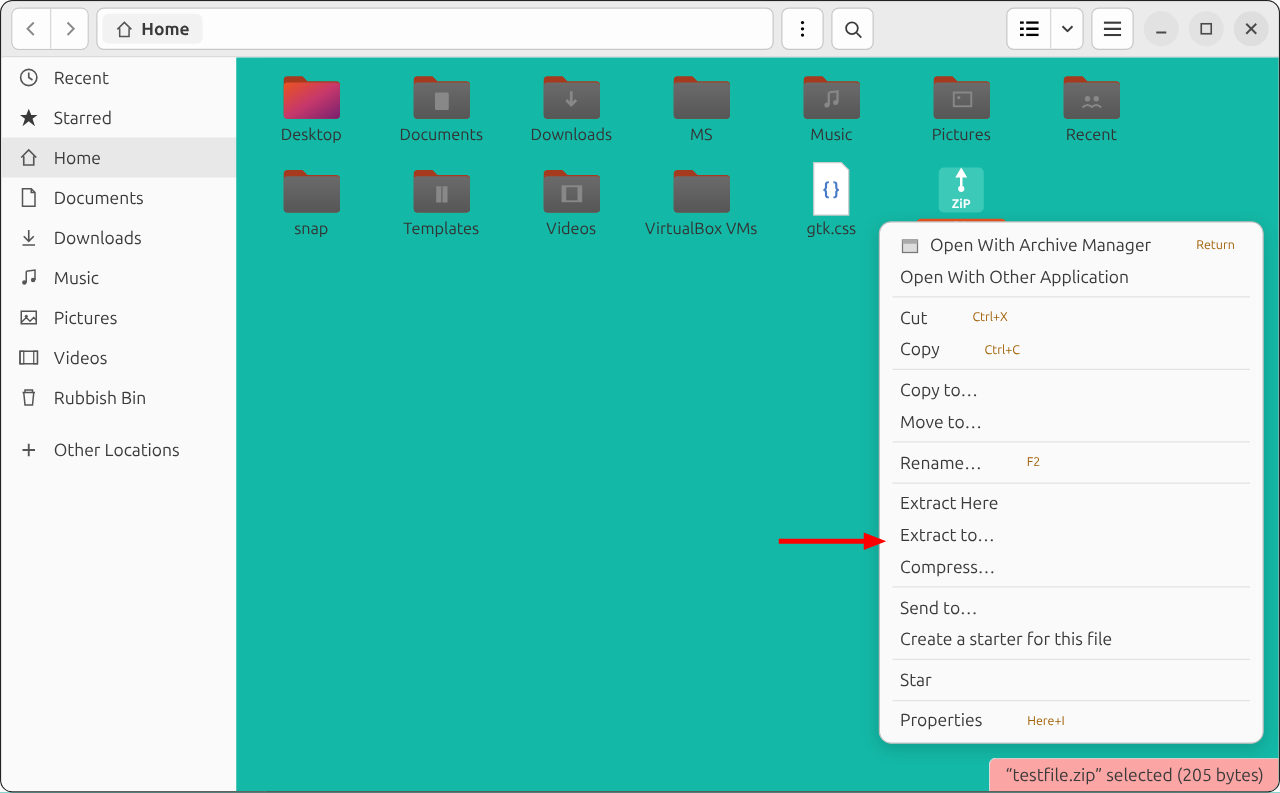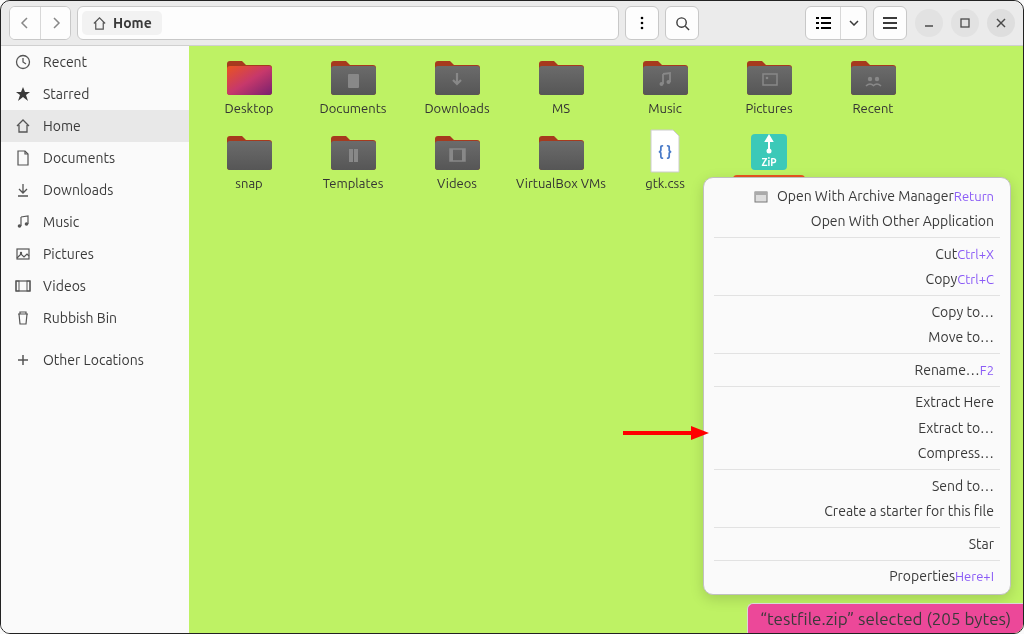--- a/index.html
+++ b/index.html
@@ -20,43 +20,43 @@
   .win-btn { width: 28px; height: 28px; border-radius: 50%; background: #e2e2e2; display: flex; align-items: center; justify-content: center; cursor: pointer; color: #4a4a4a; margin-left: 2px; }
   .win-btn.close { background: #dedede; }
   
   
   .sidebar { position: absolute; top: 45px; left: 0; bottom: 0; width: 212px; background: #fafafa; border-right: 1px solid #e2e2e2; }
   .side-item { display: flex; align-items: center; gap: 12px; padding: 8px 14px; font-size: 14px; color: #3a3a3a; cursor: pointer; }
   .side-item.sel { background: #e8e8e8; }
   .side-icon { width: 16px; height: 16px; display: flex; align-items: center; justify-content: center; color: #555; }
   
   
-  .main { position: absolute; top: 45px; left: 188px; right: 0; bottom: 0; background: #bef264; padding: 10px 8px; }
+  .main { position: absolute; top: 45px; left: 188px; right: 0; bottom: 0; background: #14b8a6; padding: 10px 8px; }
   .grid { display: flex; flex-wrap: wrap; gap: 0; }
   .file { width: 104px; height: 75px; display: flex; flex-direction: column; align-items: center; justify-content: flex-start; padding-top: 0; cursor: pointer; }
   .file-icon { width: 52px; height: 42px; display: flex; align-items: center; justify-content: center; }
   .file-label { font-size: 13px; color: #333; text-align: center; margin-top: 2px; padding: 1px 5px; border-radius: 4px; max-width: 100px; line-height: 1.2; }
   .file.sel .file-label { background: #e95420; color: #fff; }
   
   
   .folder-svg { width: 50px; height: 42px; }
   
   
   .ctx { position: absolute; top: 176px; left: 702px; width: 308px; background: #fafafa; border: 1px solid #c0c0c0; border-radius: 10px; box-shadow: 0 4px 14px rgba(0,0,0,0.15); padding: 5px 0; font-size: 14px; }
-  .ctx-item { display: flex; align-items: center; justify-content: flex-end; padding: 3px 16px; color: #3a3a3a; cursor: pointer; min-height: 25.5px; }
+  .ctx-item { display: flex; align-items: center; justify-content: flex-start; padding: 3px 16px; color: #3a3a3a; cursor: pointer; min-height: 25.5px; gap: 36px; }
   .ctx-item .label { display: flex; align-items: center; gap: 8px; }
-  .ctx-item .shortcut { color: #8b5cf6; font-size: 13px; }
+  .ctx-item .shortcut { color: #a16207; font-size: 10px; }
   .ctx-sep { height: 1px; background: #e2e2e2; margin: 3px 10px; }
   .ctx-icon { width: 16px; height: 16px; display: inline-flex; align-items: center; justify-content: center; }
   
   
   .arrow { position: absolute; top: 422px; left: 620px; pointer-events: none; }
   
   
-  .status { position: absolute; bottom: 0; right: 0; background: #ec4899; border: 1px solid #d8d8d8; border-radius: 6px 0 0 0; padding: 5px 12px; font-size: 17px; color: #3a3a3a; border-bottom: none; border-right: none; }
+  .status { position: absolute; bottom: 0; right: 0; background: #fca5a5; border: 1px solid #d8d8d8; border-radius: 6px 0 0 0; padding: 5px 12px; font-size: 14px; color: #3a3a3a; border-bottom: none; border-right: none; }
 </style>
 </head>
 <body>
 
 <svg width="0" height="0" style="position:absolute">
   <defs>
     <linearGradient id="folderGrad" x1="0" y1="0" x2="0" y2="1">
       <stop offset="0%" stop-color="#6b6b6b"></stop>
         <stop offset="100%" stop-color="#565656"></stop>
     </linearGradient>

